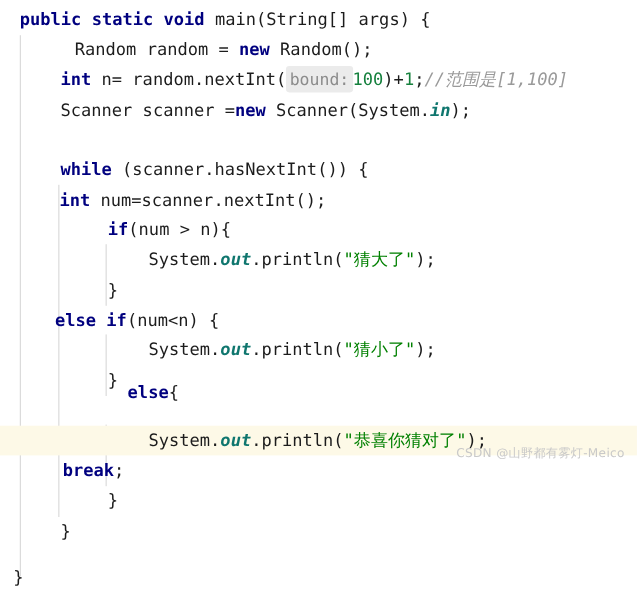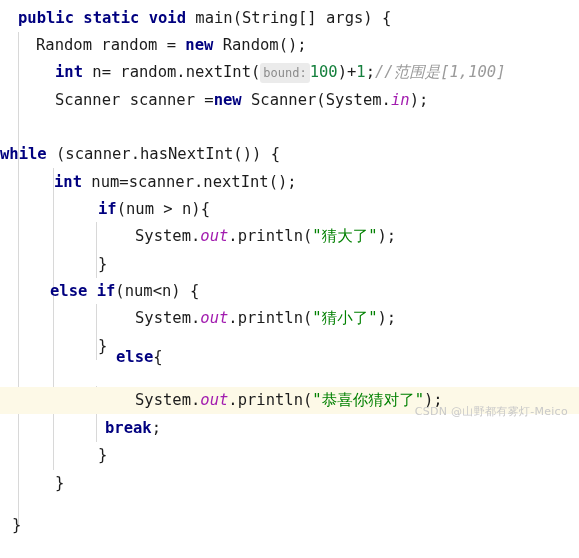--- a/index.html
+++ b/index.html
@@ -49,28 +49,28 @@
     color: #202020;
     letter-spacing: 0px;
   }
 
   
   .kw      { color: #00007f; font-weight: bold; }
   .plain   { color: #1c1c1c; }
   .str     { color: #008000; }
   .num     { color: #15803d; }
   .cmt     { color: #9a9a9a; font-style: italic; }
-  .field   { color: #a21caf; font-weight: normal; font-style: italic; }
+  .field   { color: #0f766e; font-weight: bold; font-style: italic; }
   .brace   { color: #1c1c1c; }
   .hint    {
     color: #8c8c8c;
     background: #ebebeb;
     border-radius: 3px;
     padding: 3px 3px;
-    font-size: 12px;
+    font-size: 15px;
   }
 
   
   #watermark {
     position: absolute;
     right: 11px;
     bottom: 9px;
     font-family: "DejaVu Sans", "Liberation Sans", sans-serif;
     font-size: 11px;
     color: #c9c9c9;
@@ -90,35 +90,35 @@
       <div class="guide" style="left: 96px; top: 304px; height: 56px;"></div>
       <div class="guide" style="left: 96px; top: 386px; height: 56px;"></div>
     </div>
 
   <div id="highlight-layer">
       <div class="line-highlight" style="top: 387px;"></div>
     </div>
 
   <div id="code-layer">
       <div class="code-line" style="top: 5px; padding-left: 18px;"><span class="kw">public</span><span class="plain"> </span><span class="kw">static</span><span class="plain"> </span><span class="kw">void</span><span class="plain"> main(String[] args) {</span></div>
-      <div class="code-line" style="top: 32px; padding-left: 36px;"><span class="plain">Random random = </span><span class="kw">new</span><span class="plain"> Random();</span></div>
+      <div class="code-line" style="top: 32px; padding-left: 36px; margin-left: 32px;"><span class="plain">Random random = </span><span class="kw">new</span><span class="plain"> Random();</span></div>
       <div class="code-line" style="top: 59px; padding-left: 55px;"><span class="kw">int</span><span class="plain"> n= random.nextInt(</span><span class="hint">bound:</span><span class="num">100</span><span class="plain">)+</span><span class="num">1</span><span class="plain">;</span><span class="cmt">//范围是[1,100]</span></div>
       <div class="code-line" style="top: 87px; padding-left: 55px;"><span class="plain">Scanner scanner =</span><span class="kw">new</span><span class="plain"> Scanner(System.</span><span class="field">in</span><span class="plain">);</span></div>
       <div class="code-line" style="top: 114px; padding-left: 55px;"></div>
-      <div class="code-line" style="top: 141px; "><span class="kw">while</span><span class="plain"> (scanner.hasNextInt()) {</span></div>
+      <div class="code-line" style="top: 141px; padding-left: 55px;"><span class="kw">while</span><span class="plain"> (scanner.hasNextInt()) {</span></div>
       <div class="code-line" style="top: 169px; padding-left: 54px;"><span class="kw">int</span><span class="plain"> num=scanner.nextInt();</span></div>
       <div class="code-line" style="top: 196px; padding-left: 98px;"><span class="kw">if</span><span class="plain">(num &gt; n){</span></div>
       <div class="code-line" style="top: 223px; padding-left: 135px;"><span class="plain">System.</span><span class="field">out</span><span class="plain">.println(</span><span class="str">"猜大了"</span><span class="plain">);</span></div>
       <div class="code-line" style="top: 251px; padding-left: 98px;"><span class="brace">}</span></div>
       <div class="code-line" style="top: 278px; padding-left: 50px;"><span class="kw">else</span><span class="plain"> </span><span class="kw">if</span><span class="plain">(num&lt;n) {</span></div>
       <div class="code-line" style="top: 305px; padding-left: 135px;"><span class="plain">System.</span><span class="field">out</span><span class="plain">.println(</span><span class="str">"猜小了"</span><span class="plain">);</span></div>
       <div class="code-line" style="top: 333px; padding-left: 98px;"><span class="brace">}</span></div>
       <div class="code-line" style="top: 344px; padding-left: 116px;"><span class="kw">else</span><span class="plain">{</span></div>
       <div class="code-line" style="top: 387px; padding-left: 135px;"><span class="plain">System.</span><span class="field">out</span><span class="plain">.println(</span><span class="str">"恭喜你猜对了"</span><span class="plain">);</span></div>
-      <div class="code-line" style="top: 415px; padding-left: 57px; margin-left: 48px;"><span class="kw">break</span><span class="plain">;</span></div>
+      <div class="code-line" style="top: 415px; padding-left: 57px;"><span class="kw">break</span><span class="plain">;</span></div>
       <div class="code-line" style="top: 442px; padding-left: 98px;"><span class="brace">}</span></div>
       <div class="code-line" style="top: 470px; padding-left: 55px;"><span class="brace">}</span></div>
       <div class="code-line" style="top: 497px; padding-left: 18px;"></div>
       <div class="code-line" style="top: 512px; padding-left: 12px;"><span class="brace">}</span></div>
     </div>
 
   <div id="watermark">CSDN @山野都有雾灯-Meico</div>
 
 </div>
 

